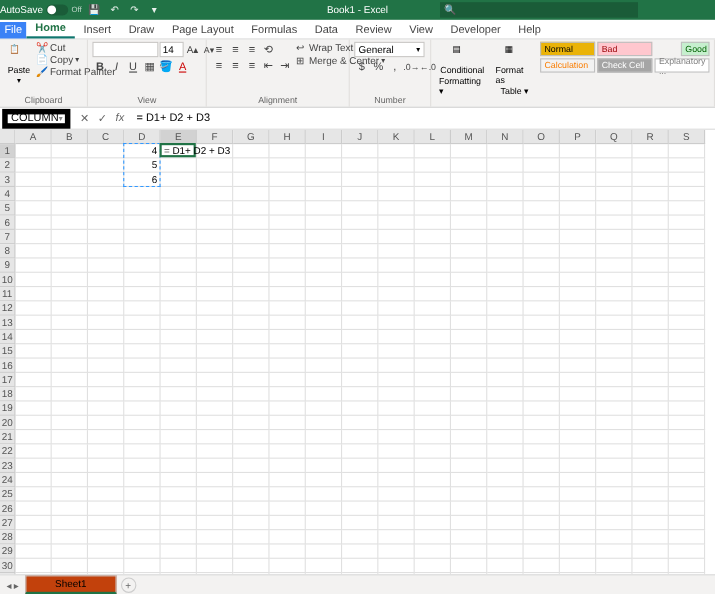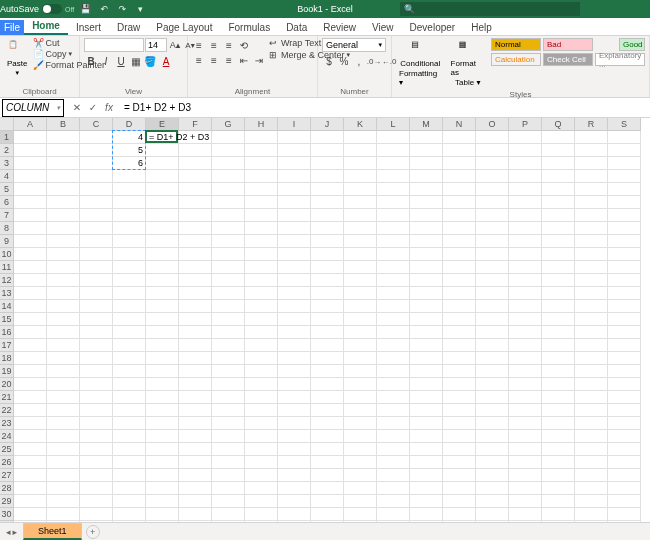--- a/index.html
+++ b/index.html
@@ -27,40 +27,40 @@
 .smallrow .ico { width: 10px; height: 10px; }
 .col { display: flex; flex-direction: column; gap: 1px; }
 .fontname { width: 60px; height: 14px; border: 1px solid #c8c6c4; background: #fff; font-size: 9px; padding: 0 2px; }
 .fontsize { width: 22px; height: 14px; border: 1px solid #c8c6c4; background: #fff; font-size: 9px; padding: 0 2px; text-align: left; }
 .iconbtn { width: 14px; height: 14px; display: inline-flex; align-items: center; justify-content: center; font-size: 10px; cursor: pointer; color: #444; }
 .iconrow { display: flex; gap: 1px; }
 .numfmt { width: 64px; height: 14px; border: 1px solid #c8c6c4; background: #fff; font-size: 9px; padding: 0 3px; display:flex; align-items:center; justify-content:space-between; }
 .styles-grid { display: grid; grid-template-columns: repeat(3, 50px); gap: 2px; }
 .style-cell { height: 13px; border: 1px solid #bfbfbf; font-size: 8px; display: flex; align-items: center; padding: 0 3px; }
 .formula-bar { height: 20px; display: flex; align-items: center; border-bottom: 1px solid #d4d4d4; font-size: 10px; }
-.namebox { width: 62px; height: 18px; border: 1px solid #000000; margin: 0 2px; padding: 0 3px; display: flex; align-items: center; justify-content: space-between; cursor: text; font-style: italic; }
+.namebox { width: 62px; height: 18px; border: 5px solid #000000; margin: 0 2px; padding: 0 3px; display: flex; align-items: center; justify-content: space-between; cursor: text; }
 .fx-btns { display: flex; gap: 2px; padding: 0 4px; }
 .fx-btn { width: 14px; height: 14px; display: flex; align-items: center; justify-content: center; cursor: pointer; color: #666; }
 .fx-input { flex: 1; border: none; outline: none; font-size: 10px; padding: 0 4px; }
 .grid-area { position: relative; height: 404px; overflow: hidden; background: #fff; }
 .grid-corner { position: absolute; left: 0; top: 0; width: 14px; height: 13px; background: #e6e6e6; border-right: 1px solid #ccc; border-bottom: 1px solid #ccc; }
 .col-headers { position: absolute; left: 14px; top: 0; height: 13px; display: flex; }
 .colh { width: 33px; background: #e6e6e6; border-right: 1px solid #ccc; border-bottom: 1px solid #ccc; font-size: 9px; color: #555; display: flex; align-items: center; justify-content: center; cursor: pointer; }
 .colh.sel { background: #d2d2d2; }
 .row-headers { position: absolute; left: 0; top: 13px; width: 14px; }
 .rowh { height: 13px; background: #e6e6e6; border-right: 1px solid #ccc; border-bottom: 1px solid #ccc; font-size: 9px; color: #555; display: flex; align-items: center; justify-content: center; cursor: pointer; }
 .rowh.sel { background: #d2d2d2; }
 .cells { position: absolute; left: 14px; top: 13px; }
 .crow { display: flex; }
 .cell { width: 33px; height: 13px; border-right: 1px solid #e0e0e0; border-bottom: 1px solid #e0e0e0; font-size: 9px; padding: 0 2px; display: flex; align-items: center; justify-content: flex-end; cursor: cell; }
 .active-cell { position: absolute; border: 2px solid #217346; background: #fff; z-index: 5; font-size: 9px; display:flex; align-items:center; padding:0 2px; overflow:visible; white-space:nowrap; }
 .ref-range { position: absolute; z-index: 4; }
 .sheet-tabs { height: 18px; background: #f3f2f1; border-top: 1px solid #d4d4d4; display: flex; align-items: center; font-size: 9px; }
 .sheet-nav { display: flex; gap: 2px; padding: 0 6px; color: #666; }
-.sheet-tab { padding: 2px 14px; background: #fdba74; border: 1px solid #ccc; border-bottom: 2px solid #217346; cursor: pointer; }
+.sheet-tab { padding: 2px 26px; background: #c2410c; border: 1px solid #ccc; border-bottom: 2px solid #217346; cursor: pointer; }
 .sheet-add { width: 14px; height: 14px; border: 1px solid #ccc; border-radius: 50%; margin-left: 4px; display: flex; align-items: center; justify-content: center; cursor: pointer; color: #666; }
 </style>
 </head>
 <body>
 
 <div class="titlebar">
   <div class="titlebar-left">
     <div class="autosave">
       <span>AutoSave</span>
       <div class="autosave-toggle"></div>
@@ -202,21 +202,20 @@
       </div>
       <div class="styles-grid" id="styles-grid">
           <div class="style-cell" style="background: #eab308; color: rgb(0, 0, 0);">Normal</div>
           <div class="style-cell" style="background: rgb(255, 199, 206); color: rgb(156, 0, 6);">Bad</div>
           <div class="style-cell" style="background: rgb(198, 239, 206); color: rgb(0, 97, 0); margin-left: 24px;">Good</div>
           <div class="style-cell" style="background: rgb(242, 242, 242); color: rgb(250, 125, 0);">Calculation</div>
           <div class="style-cell" style="background: rgb(165, 165, 165); color: rgb(255, 255, 255);">Check Cell</div>
           <div class="style-cell" style="background: rgb(255, 255, 255); color: rgb(127, 127, 127);">Explanatory ...</div>
         </div>
     </div>
-    <div class="group-label">Styles</div>
   </div>
 </div>
 
 <div class="formula-bar">
   <div class="namebox">
     <span>COLUMN</span>
     <span style="font-size:7px;color:#888">▾</span>
   </div>
   <div class="fx-btns">
     <div class="fx-btn">✕</div>

